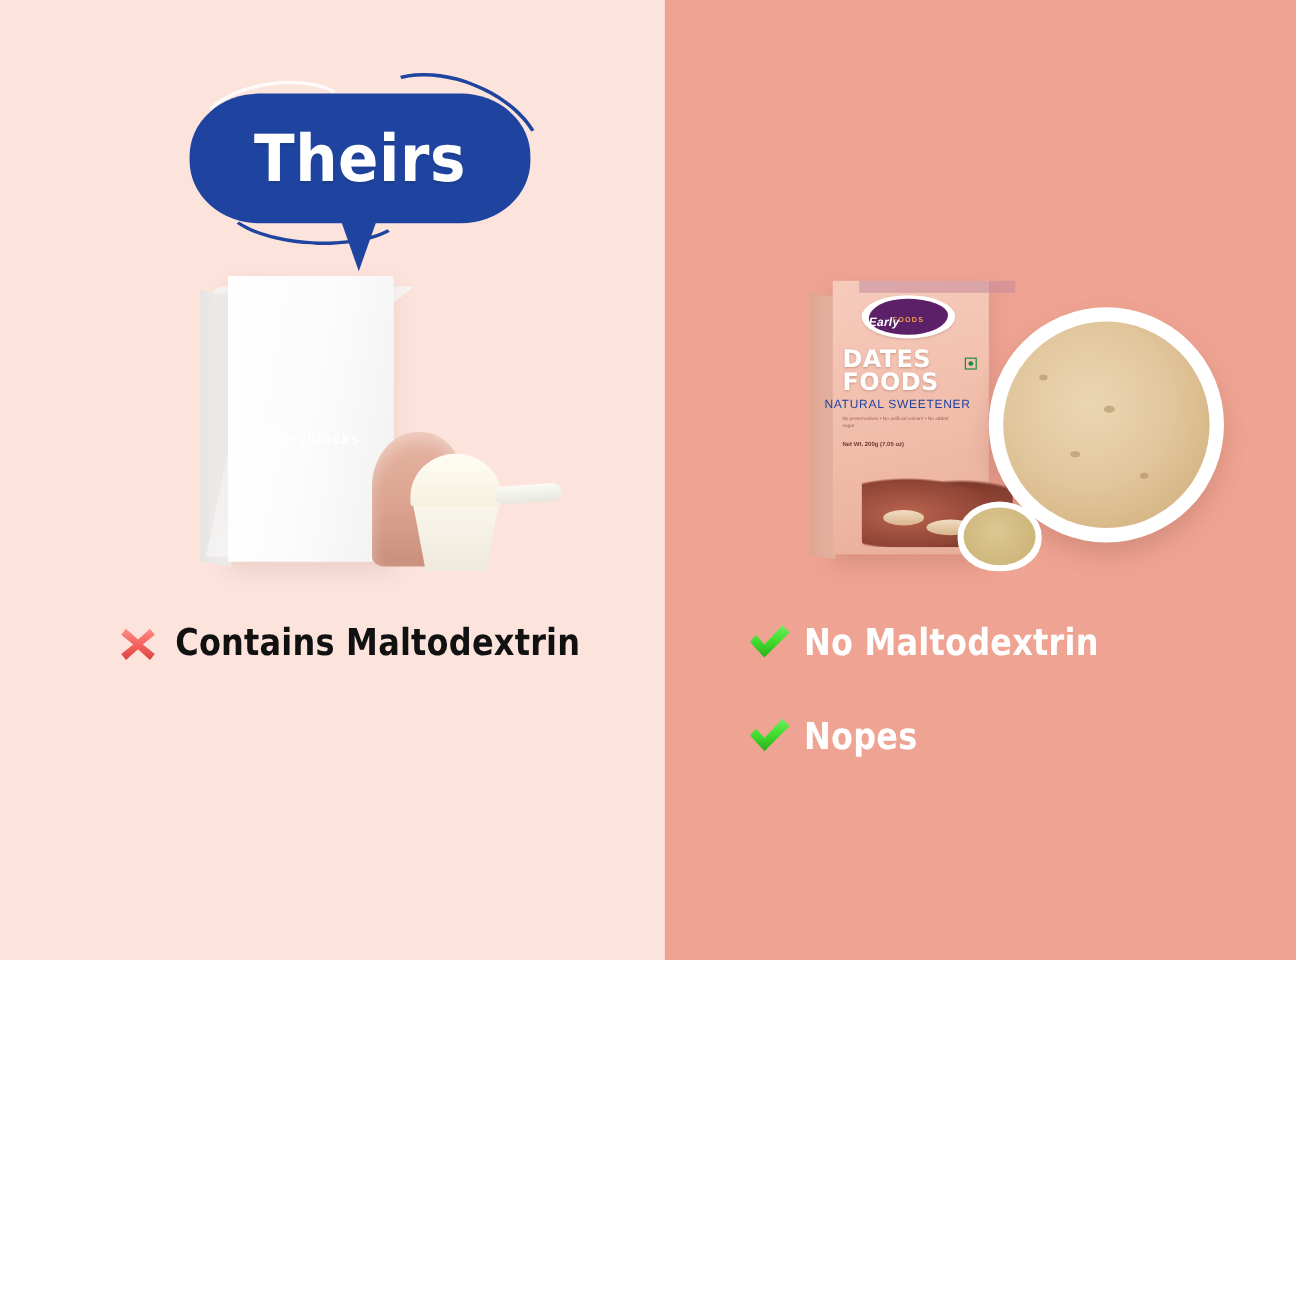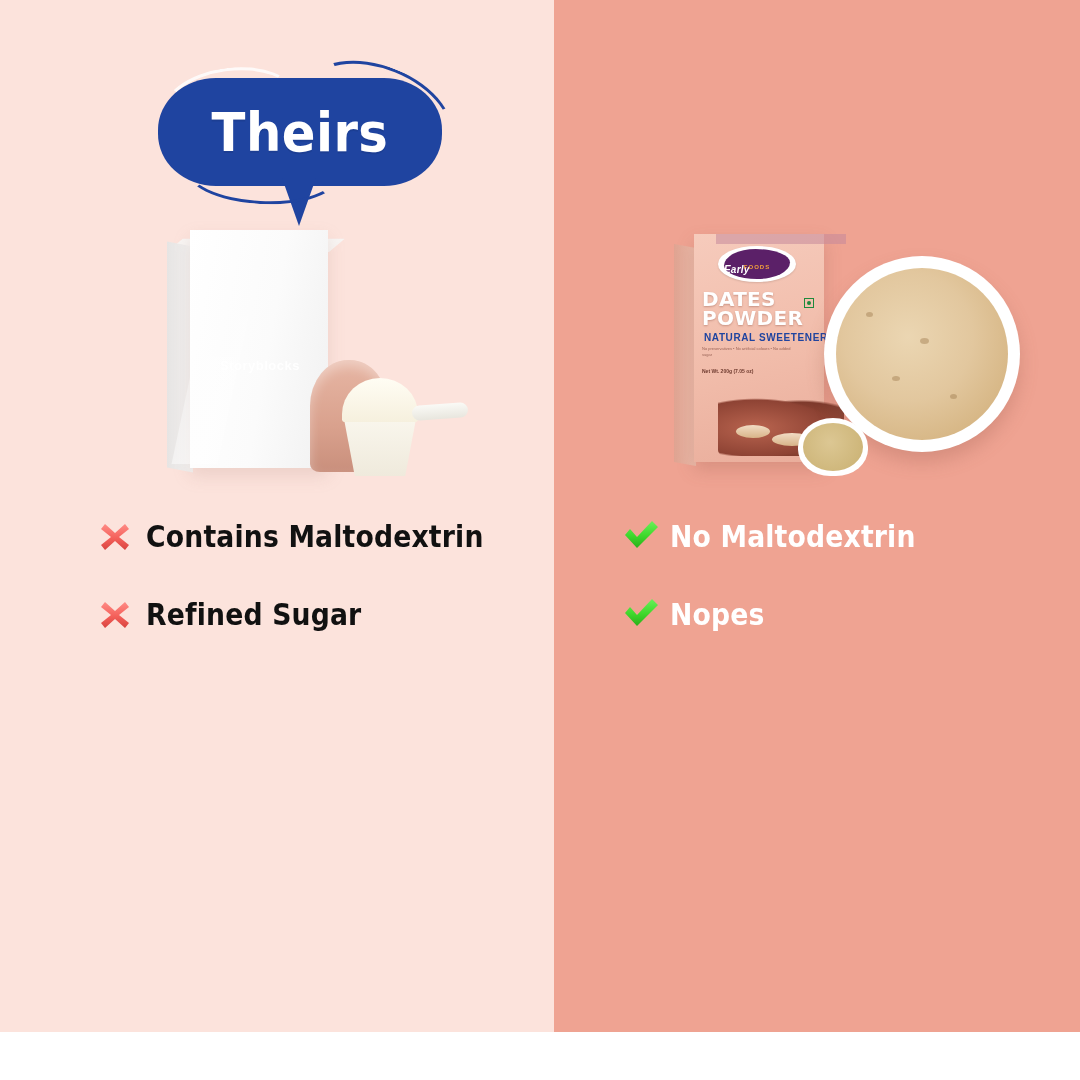--- a/index.html
+++ b/index.html
@@ -9,21 +9,21 @@
     height: 1080px;
     overflow: hidden;
   }
   body {
     font-family: "Liberation Sans", sans-serif;
   }
 
   #canvas {
     position: relative;
     width: 1080px;
-    height: 1032px;
+    height: 800px;
     overflow: hidden;
   }
 
   
   .panel {
     position: absolute;
     top: 0;
     height: 1080px;
   }
   #panel-left  { left: 0;     width: 554px; background: #FCE3DC; }
@@ -249,24 +249,24 @@
     color: #FFFFFF;
     font-family: "DejaVu Sans", sans-serif;
     font-weight: bold;
     font-size: 20px;
     line-height: 19px;
     letter-spacing: 0.3px;
     text-shadow: 0 1px 2px rgba(120,60,50,0.35);
   }
   .box-sub {
     position: absolute;
-    left: 32px; top: 104px;
+    left: 15px; top: 104px;
     color: #1F44A0;
     font-size: 10px;
-    font-weight: bold;
+    font-weight: normal;
     letter-spacing: 0.6px;
   }
   .box-micro {
     position: absolute;
     left: 30px; top: 118px;
     width: 96px;
     color: #8A5346;
     font-size: 4px;
     line-height: 6px;
     opacity: 0.85;
@@ -417,21 +417,21 @@
       <div class="veg-mark"></div>
       <div class="box-dates">
         <div class="date-pit" style="left:18px; bottom:18px;"></div>
         <div class="date-pit" style="left:54px; bottom:10px; width:40px;"></div>
       </div>
     </div>
     <div class="logo-pill"></div>
     <div class="logo-blob"></div>
     <div class="logo-text">Early</div>
     <div class="logo-sub">FOODS</div>
-    <div class="box-title">DATES POWDER</div>
+    <div class="box-title">DATES FOODS</div>
     <div class="box-sub">NATURAL SWEETENER</div>
     <div class="box-micro">No preservatives • No artificial colours • No added sugar</div>
     <div class="box-weight">Net Wt. 200g (7.05 oz)</div>
 
     <div class="bowl">
       <div class="bowl-inner">
         <div class="bowl-speck" style="left:30px; top:44px; width:7px; height:5px;"></div>
         <div class="bowl-speck" style="left:84px; top:70px; width:9px; height:6px;"></div>
         <div class="bowl-speck" style="left:56px; top:108px; width:8px; height:5px;"></div>
         <div class="bowl-speck" style="left:114px; top:126px; width:7px; height:5px;"></div>
@@ -451,28 +451,20 @@
               <stop offset="0%" stop-color="#FF8C86"></stop>
                 <stop offset="55%" stop-color="#F4605A"></stop>
                 <stop offset="100%" stop-color="#D8443F"></stop>
             </linearGradient>
           </defs>
           <path d="M9 6 L19 15 L29 6 L33 11 L23 19 L33 27 L29 32 L19 23 L9 32 L5 27 L15 19 L5 11 Z" fill="url(#xg)"></path>
         </svg>
       </span>
       <span class="row-label">Contains Maltodextrin</span>
     </div>
-    <div class="row">
-      <span class="row-icon">
-        <svg class="ic" width="38" height="38" viewBox="0 0 38 38">
-          <path d="M9 6 L19 15 L29 6 L33 11 L23 19 L33 27 L29 32 L19 23 L9 32 L5 27 L15 19 L5 11 Z" fill="url(#xg)"></path>
-        </svg>
-      </span>
-      <span class="row-label">Refined Sugar</span>
-    </div>
   </div>
 
   <div class="list" id="list-right">
     <div class="row">
       <span class="row-icon">
         <svg class="ic" width="40" height="34" viewBox="0 0 40 34">
           <defs>
             <linearGradient id="cg" x1="0" y1="0" x2="0" y2="1">
               <stop offset="0%" stop-color="#6AF05A"></stop>
                 <stop offset="55%" stop-color="#3ED82B"></stop>

